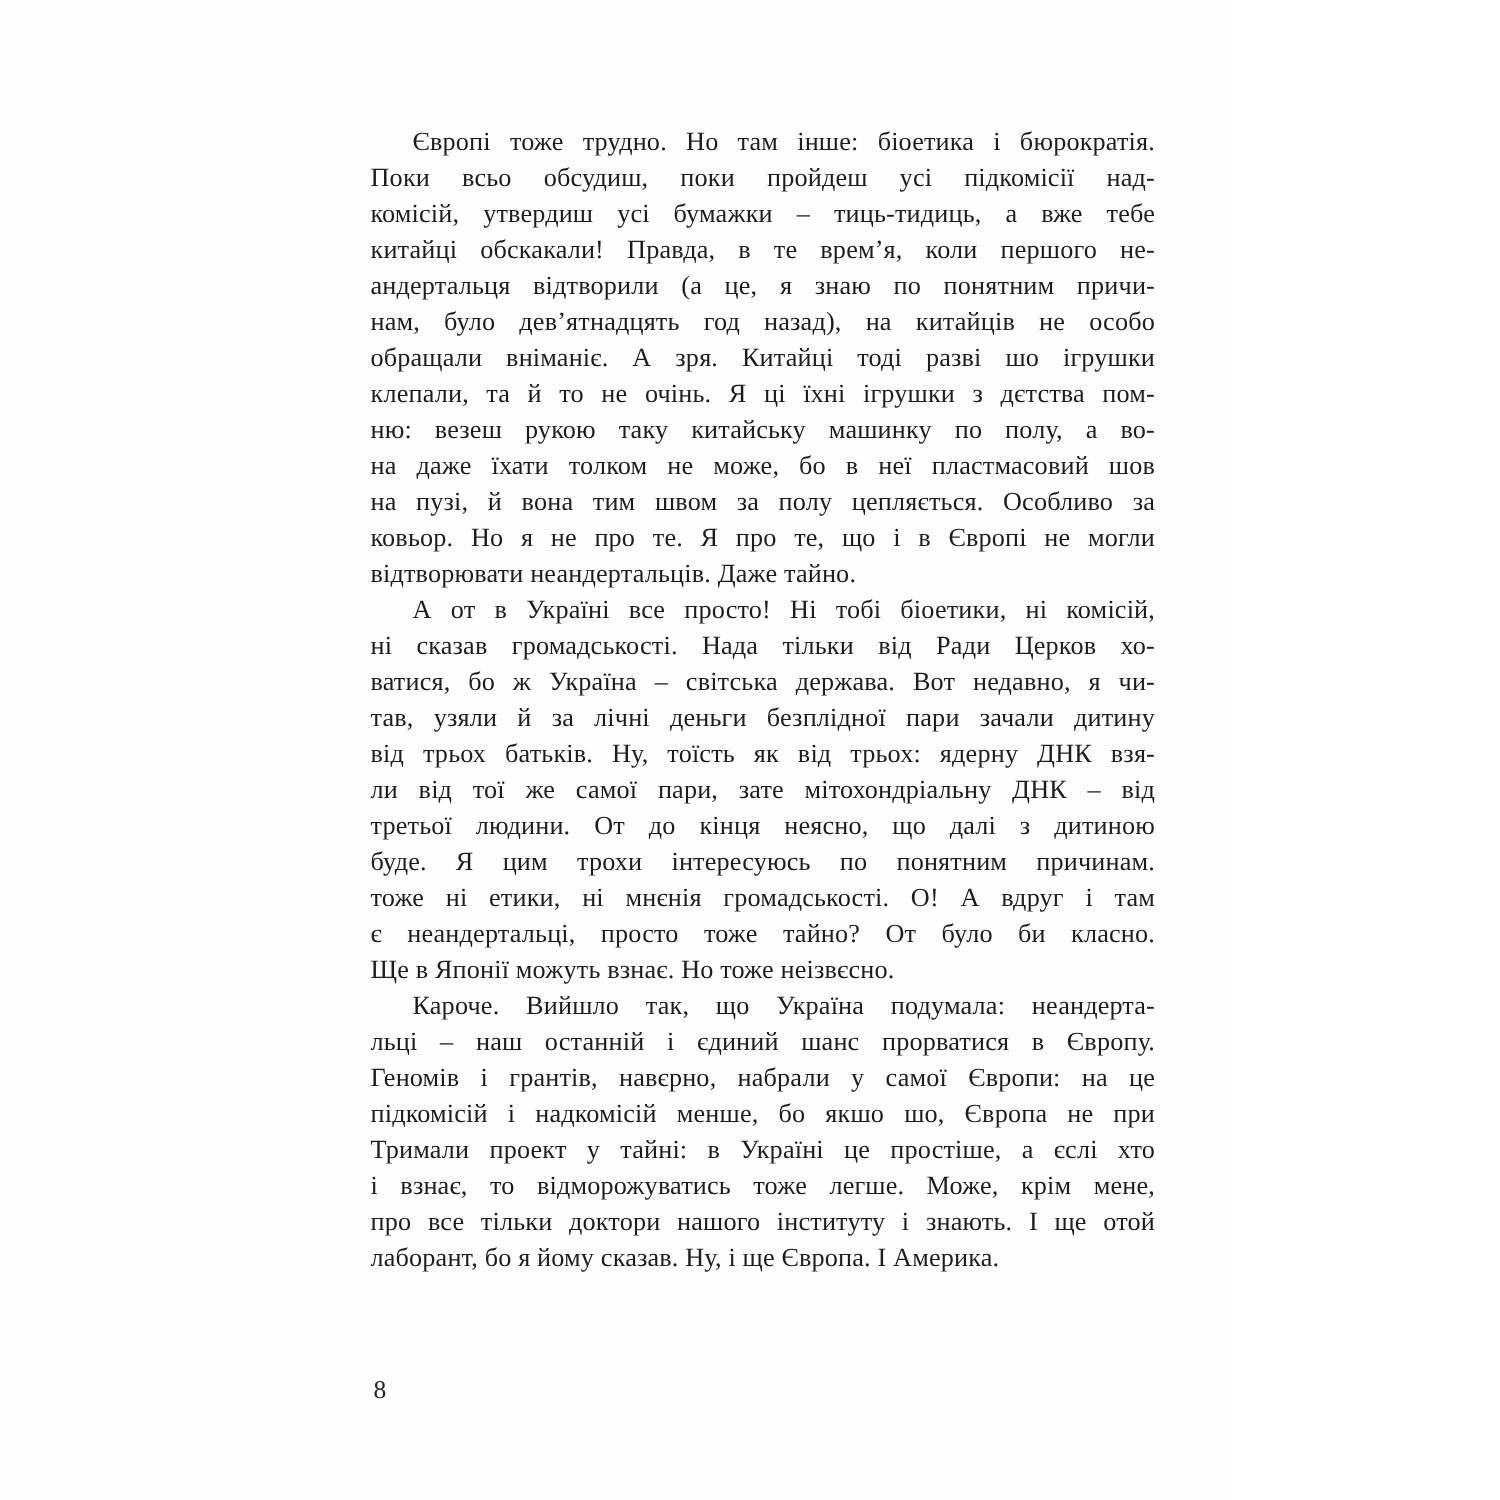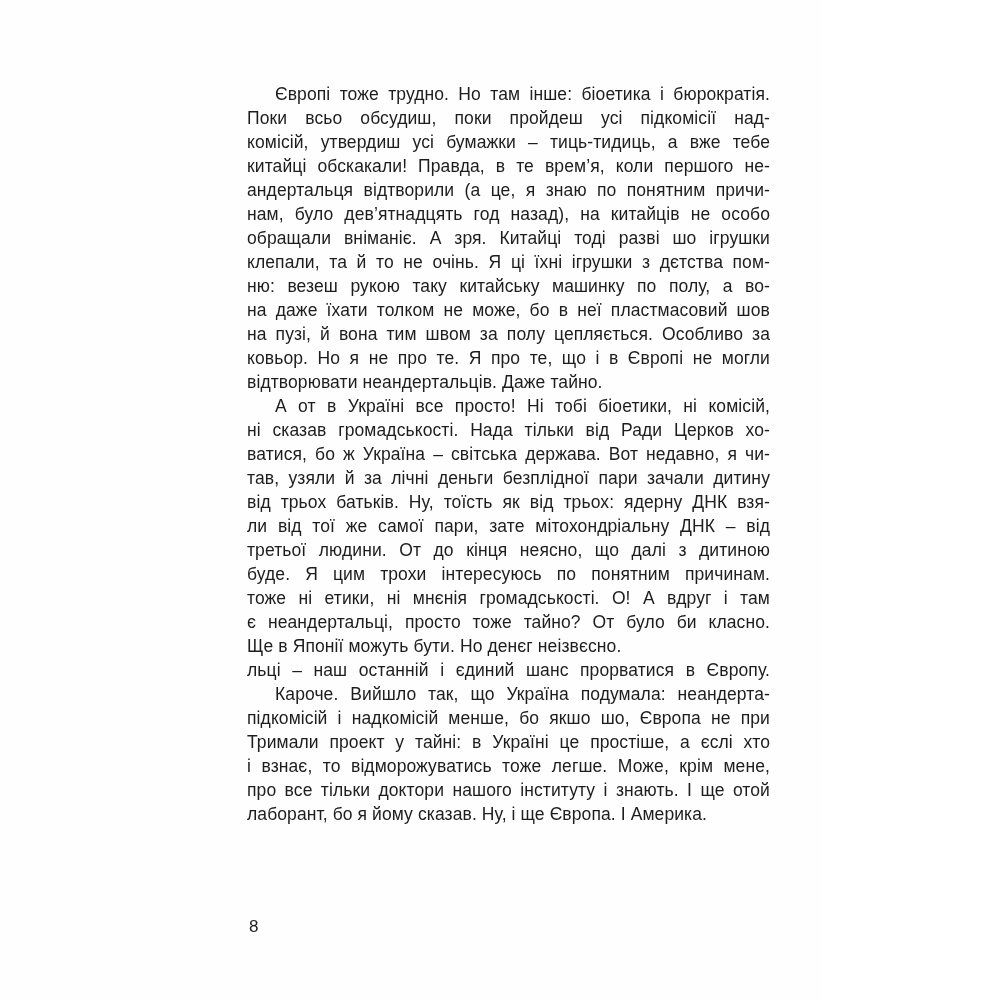--- a/index.html
+++ b/index.html
@@ -5,21 +5,21 @@
   html, body {
     margin: 0;
     padding: 0;
     background: #ffffff;
   }
   .page {
     position: relative;
     width: 820px;
     height: 1000px;
     background: #fffefe;
-    font-family: Liberation Sans, sans-serif;
+    font-family: Liberation Serif, serif;
     color: #1d1d1d;
     overflow: hidden;
   }
   .text-block {
     position: absolute;
     left: 247px;
     top: 82px;
     width: 523px;
   }
   .line {
@@ -68,23 +68,24 @@
       <div class="line para-first">А от в Україні все просто! Ні тобі біоетики, ні комісій,</div>
       <div class="line">ні сказав громадськості. Нада тільки від Ради Церков хо-</div>
       <div class="line">ватися, бо ж Україна – світська держава. Вот недавно, я чи-</div>
       <div class="line">тав, узяли й за лічні деньги безплідної пари зачали дитину</div>
       <div class="line">від трьох батьків. Ну, тоїсть як від трьох: ядерну ДНК взя-</div>
       <div class="line">ли від тої же самої пари, зате мітохондріальну ДНК – від</div>
       <div class="line">третьої людини. От до кінця неясно, що далі з дитиною</div>
       <div class="line">буде. Я цим трохи інтересуюсь по понятним причинам.</div>
       <div class="line">тоже ні етики, ні мнєнія громадськості. О! А вдруг і там</div>
       <div class="line">є неандертальці, просто тоже тайно? От було би класно.</div>
-      <div class="line para-last">Ще в Японії можуть бути. Но денєг неізвєсно.</div>
+      <div class="line para-last">Ще в Японії можуть взнає. Но тоже неізвєсно.</div>
+      <div class="line para-first">Кароче. Вийшло так, що Україна подумала: неандерта-</div>
       <div class="line">льці – наш останній і єдиний шанс прорватися в Європу.</div>
-      <div class="line para-first">Кароче. Вийшло так, що Україна подумала: неандерта-</div>
+      <div class="line">Геномів і грантів, навєрно, набрали у самої Європи: на це</div>
       <div class="line">підкомісій і надкомісій менше, бо якшо шо, Європа не при</div>
       <div class="line">Тримали проект у тайні: в Україні це простіше, а єслі хто</div>
       <div class="line">і взнає, то відморожуватись тоже легше. Може, крім мене,</div>
       <div class="line">про все тільки доктори нашого інституту і знають. І ще отой</div>
       <div class="line para-last">лаборант, бо я йому сказав. Ну, і ще Європа. І Америка.</div>
     </div>
   <div class="page-number">8</div>
 </div>
 
 </body></html>

